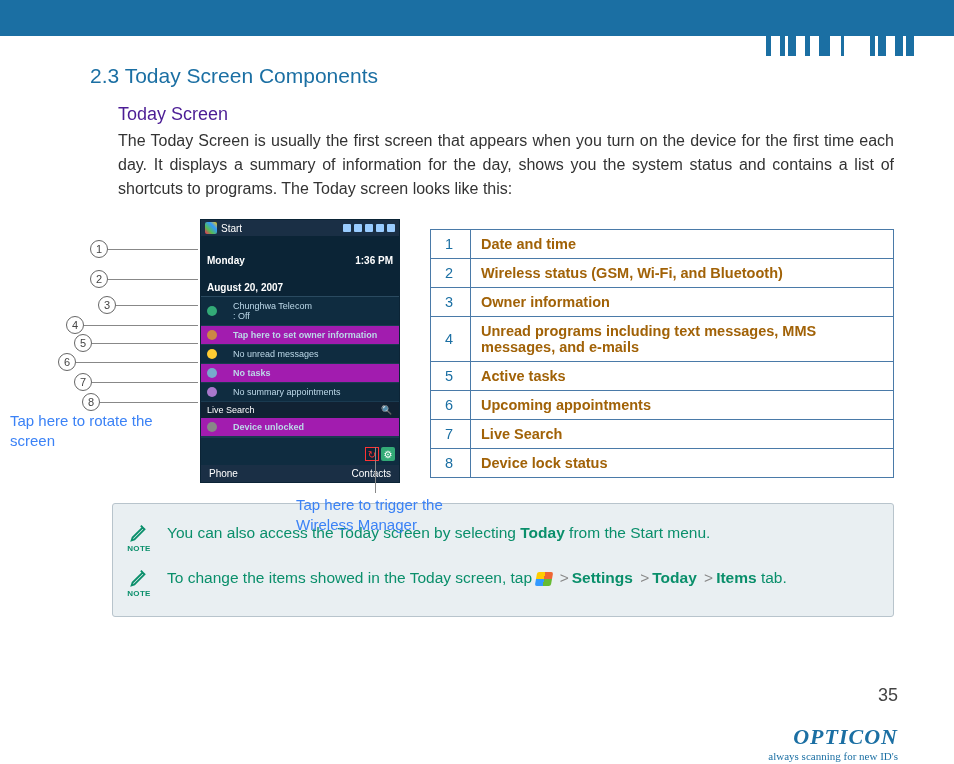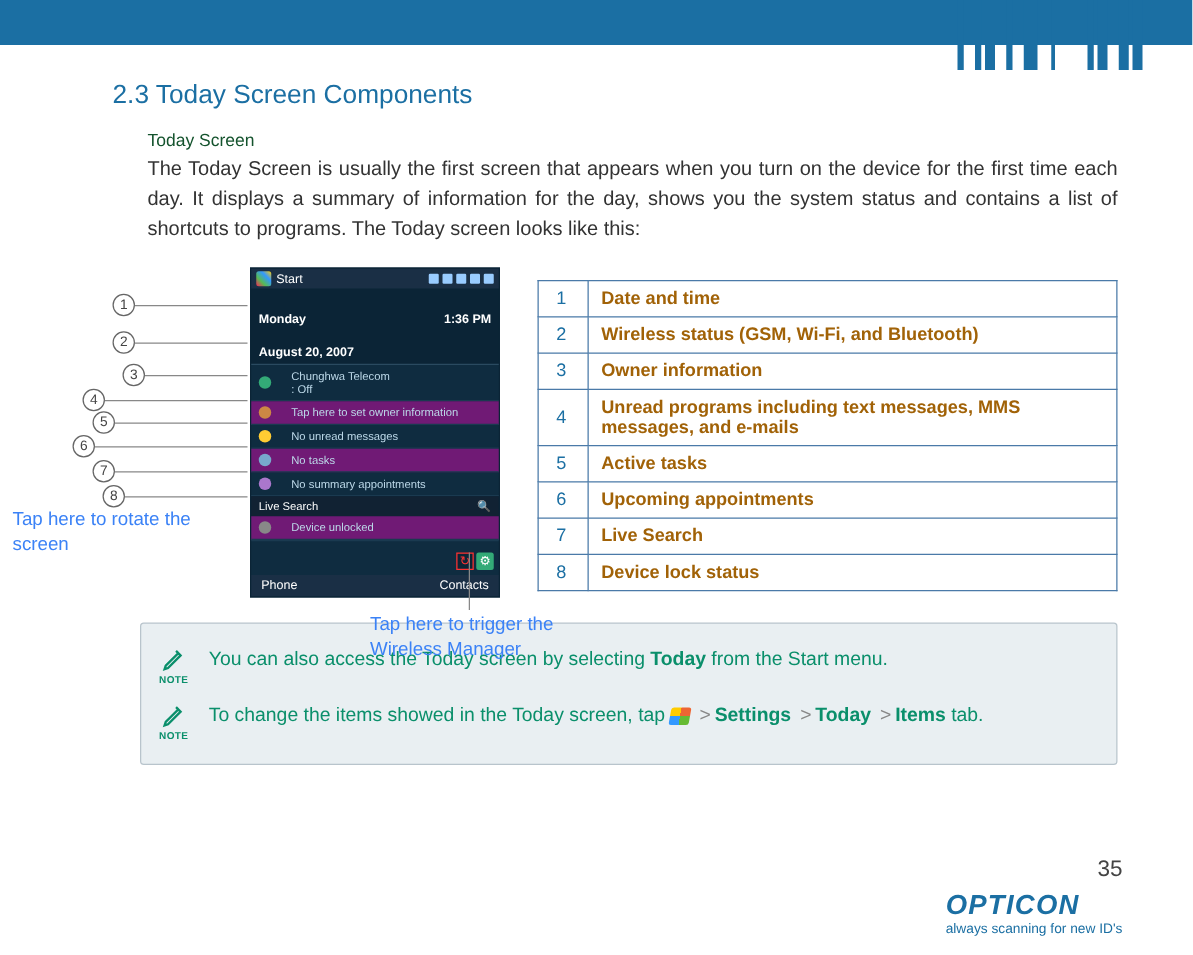--- a/index.html
+++ b/index.html
@@ -27,21 +27,21 @@
     gap: 3px;
     padding-top: 0;
   }
   .barcode span { display:inline-block; background:#1b6fa3; height:56px; }
   .w1{width:3px}.w2{width:5px}.w3{width:8px}.w4{width:11px}
   .gap { background: transparent !important; }
   .content {
     padding: 28px 60px 0 90px;
   }
   .section-title { color:#1b6fa3; font-size:21px; font-weight:500; margin-bottom:12px; }
-  .sub-title { color:#14532d; font-size:14px; font-weight:500; margin:16px 0 4px 28px; }
+  .sub-title { color:#4c1d95; font-size:18px; font-weight:500; margin:16px 0 4px 28px; }
   .body-text {
     margin-left:28px; font-size:16px; line-height:1.5; color:#333;
     text-align: justify;
   }
   .figure-row {
     display:flex; align-items:flex-start; gap:20px; margin:18px 0 0 0;
   }
   
   .phone-wrap { position:relative; width:320px; }
   .callout-label {
@@ -61,21 +61,21 @@
     font-size:10px; color:#cde;
   }
   .ph-top { background:#1a2f45; display:flex; align-items:center; padding:2px 4px; gap:4px; font-size:10px; color:#fff;}
   .win-flag { width:12px;height:12px;background:linear-gradient(45deg,#f25,#5b5,#39f,#fc0);border-radius:2px;}
   .ph-icons { margin-left:auto; display:flex; gap:3px; }
   .ph-icons span{width:8px;height:8px;background:#9cf;border-radius:1px;}
   .ph-date { background:#0b2436; padding:3px 6px; display:flex; justify-content:space-between; border-bottom:1px solid #2a4a60;}
   .ph-date .d1{font-weight:bold;font-size:10px;color:#fff;margin-top:16px;}
   .ph-row { display:flex; align-items:center; gap:16px; padding:4px 6px; border-bottom:1px solid #1a3a50; background:#0f2c40; font-size:9px; color:#bcd8e8;}
   .ph-row .ico{width:10px;height:10px;border-radius:50%;background:#3a7;}
-  .ph-row.alt{background:#701a75;}
+  .ph-row.alt{background:#a21caf;font-weight:bold;}
   .ph-search{background:#123; padding:3px 6px;font-size:9px;color:#fff; display:flex; justify-content:space-between;}
   .ph-bottom{height:28px;background:#0f2c40;border-top:1px solid #1a3a50; position:relative;}
   .ph-bottom-icons{position:absolute;right:4px;bottom:4px;display:flex;gap:2px;}
   .bi{width:14px;height:14px;display:flex;align-items:center;justify-content:center;font-size:10px;}
   .bi.red{border:1.5px solid #f33;background:#0b2436;color:#f33;}
   .bi.grn{background:#3a7;color:#fff;border-radius:2px;}
   .ph-soft{display:flex;justify-content:space-between;background:#1a2f45;padding:3px 8px;font-size:10px;color:#fff;}
   .table-wrap { flex:1; margin-top: 10px; }
   table.legend { border-collapse:collapse; width:100%; font-size:14.5px; }
   table.legend td { border:1px solid #4a7aa8; padding:6px 10px; color:#a16207;font-weight:bold; }
@@ -88,21 +88,21 @@
     padding:12px 28px 12px 12px;
   }
   .note-row{display:flex;align-items:flex-start;gap:14px;margin:6px 0;}
   .note-icon{display:flex;flex-direction:column;align-items:center;width:28px;flex-shrink:0;}
   .note-icon svg{width:22px;height:22px;}
   .note-label{font-size:8px;font-weight:bold;color:#0a8f6b;letter-spacing:0.3px;}
   .note-text{color:#0a8f6b;font-size:15.5px;line-height:1.45; text-align:justify; flex:1;}
   .note-text b{font-weight:700;}
   .gt{color:#888;padding:0 3px;}
   .page-num{position:absolute;right:56px;bottom:58px;font-size:18px;color:#444;}
-  .logo{position:absolute;right:56px;bottom:15px;text-align:left;}
+  .logo{position:absolute;right:56px;bottom:2px;text-align:right;font-family:Liberation Serif, serif;}
   .logo-main{color:#1b6fa3;font-weight:800;font-size:22px;letter-spacing:1px;font-style:italic;}
   .logo-sub{color:#1b6fa3;font-size:11px;}
   .win-logo{display:inline-block;width:16px;height:14px;vertical-align:middle;background:
     conic-gradient(#e63 0 25%, #6b3 0 50%, #39f 0 75%, #fc0 0 100%);
     border-radius:2px; transform:skewX(-10deg);
   }
 </style>
 </head>
 <body>
 

